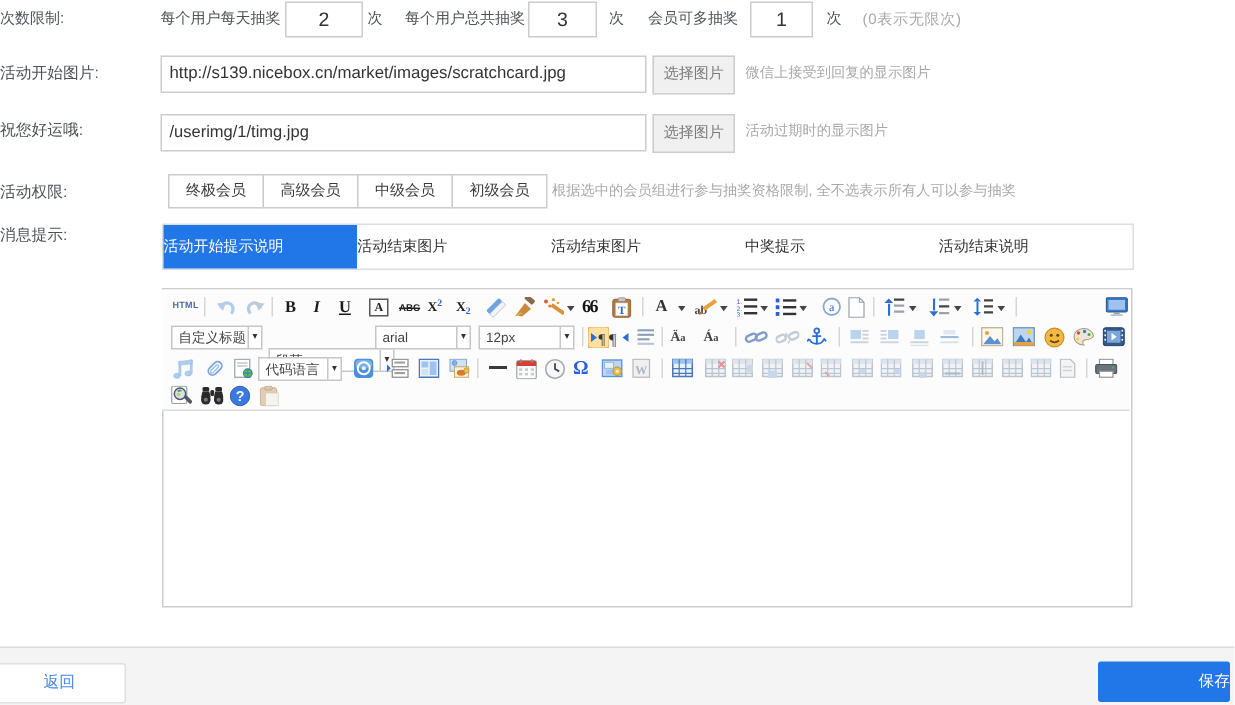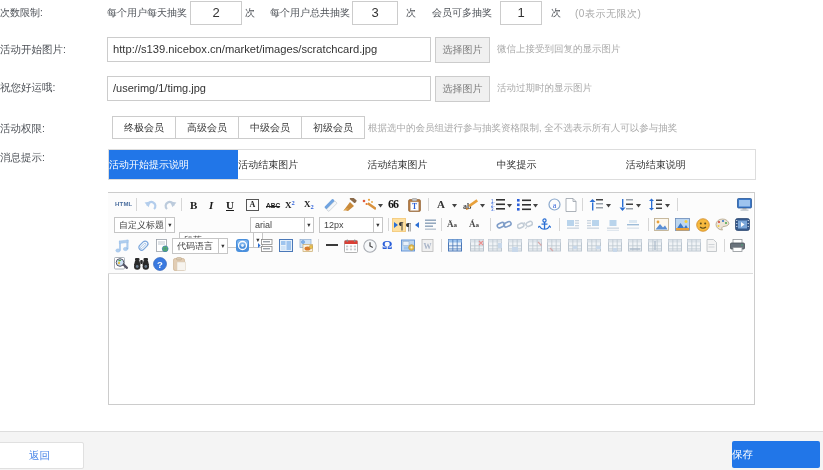--- a/index.html
+++ b/index.html
@@ -17,21 +17,21 @@
 .tab{width:156px;height:29px;font-size:10px;color:#333;text-align:left;line-height:29px}
 .tab.on{background:#2176e8;color:#fff}
 .ed{left:108px;top:192px;width:647px;height:213px;border:1px solid #ccc;background:#fff}
 .tb{position:absolute;left:108px;top:193px;width:645px;height:81px;background:#fcfcfc;border-bottom:1px solid #dcdcdc}
 .sep{position:absolute;width:1px;height:13px;background:#d6d6d6}
 .i{position:absolute;line-height:1}
 .dd{position:absolute;height:16px;border:1px solid #c6c6c6;background:#fff;font-size:9px;color:#444;line-height:15px;padding-left:4px}
 .dd .c{position:absolute;right:0;top:0;width:9px;height:14px;border-left:1px solid #c6c6c6;color:#333;font-size:6.5px;text-align:center;line-height:13px;padding-left:0}
 .ftr{left:0;top:431px;width:823px;height:39px;background:#f4f4f4;border-top:1px solid #ddd}
 .back{left:-5px;top:442px;width:89px;height:27px;background:#fff;border:1px solid #e0e0e0;border-radius:2px;color:#4a86e8;font-size:10.5px;text-align:center;line-height:25px}
-.save{left:732px;top:441px;width:88px;height:27px;background:#2176e8;border-radius:2px;color:#fff;font-size:10.5px;text-align:left;line-height:27px}
+.save{left:732px;top:441px;width:88px;height:27px;background:#2176e8;border-radius:2px;color:#fff;font-size:10.5px;text-align:right;line-height:27px}
 </style></head><body>
 <div id="p">
 
 <span class="ab t" style="left:0;top:7px">次数限制:</span>
 <span class="ab t" style="left:107px;top:7px">每个用户每天抽奖</span>
 <div class="ab inp num" style="left:190px;top:1px;width:52px;height:24px">2</div>
 <span class="ab t" style="left:245px;top:7px">次</span>
 <span class="ab t" style="left:270px;top:7px">每个用户总共抽奖</span>
 <div class="ab inp num" style="left:352px;top:1px;width:46px;height:24px">3</div>
 <span class="ab t" style="left:406px;top:7px">次</span>

